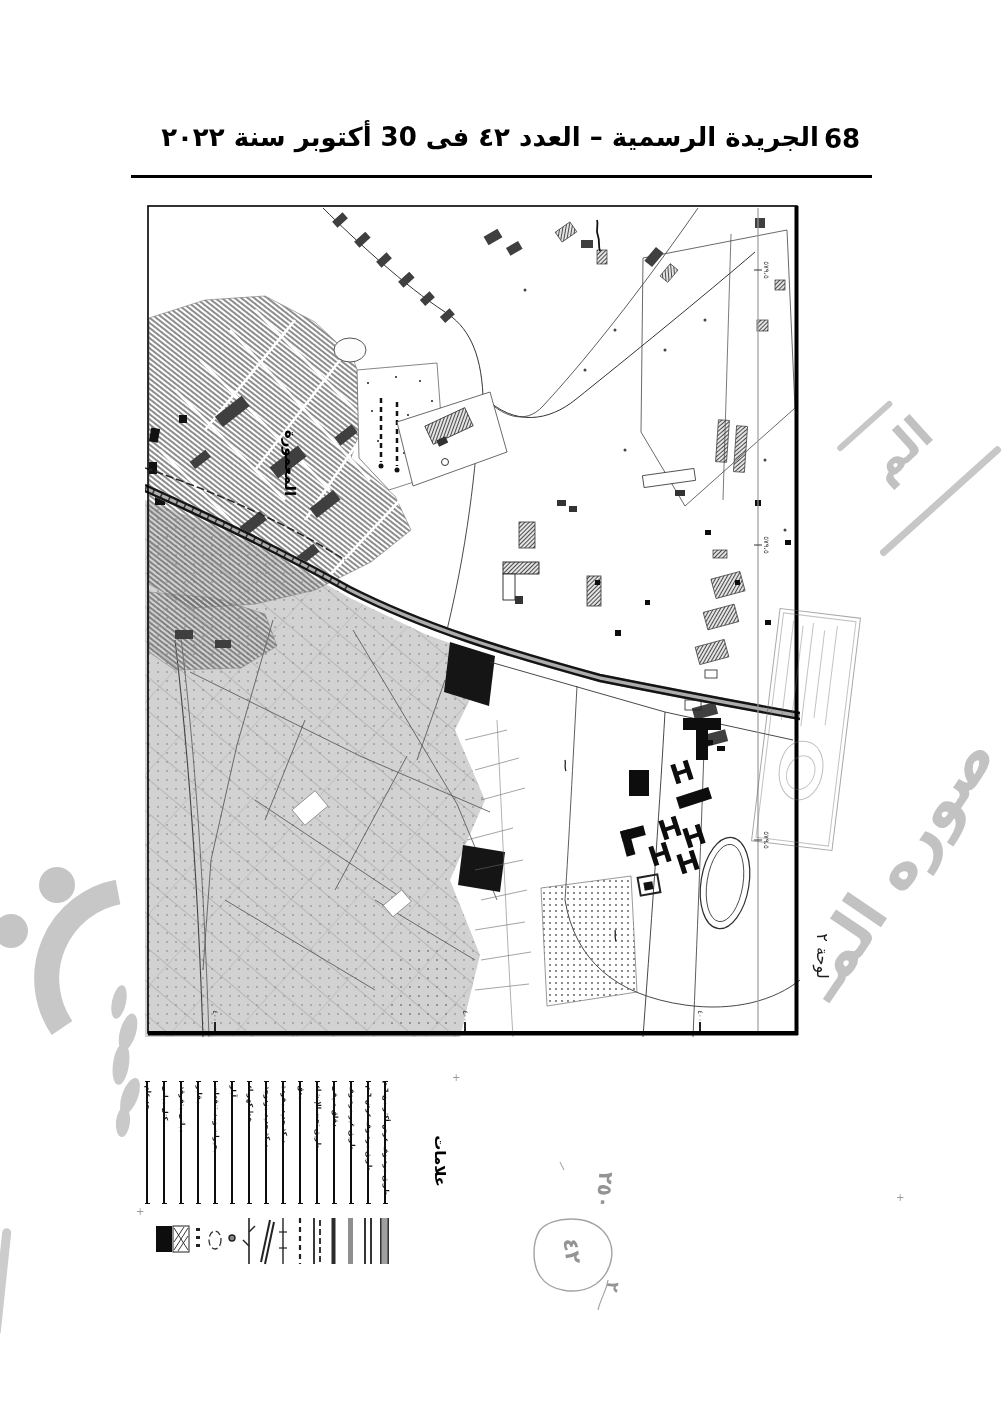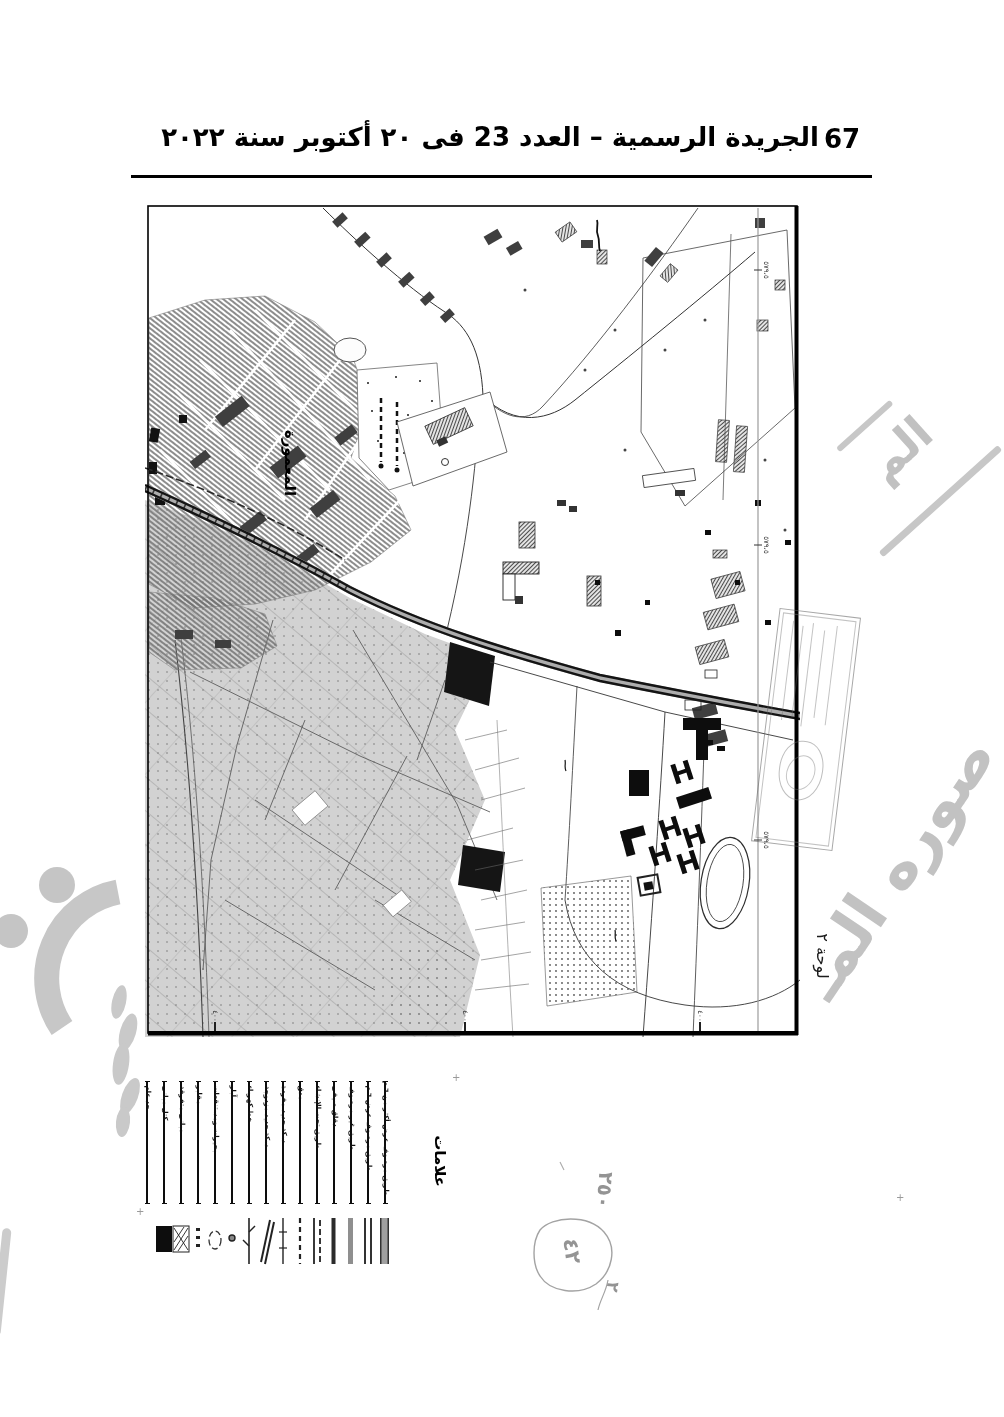--- a/index.html
+++ b/index.html
@@ -77,22 +77,22 @@
   <path d="M118,892 A88,88 0 0 0 62,1028" stroke="#c7c7c7" stroke-width="25" fill="none"></path>
   <g fill="#c9c9c9">
     <ellipse cx="119" cy="1002" rx="7" ry="17" transform="rotate(12 119 1002)"></ellipse>
     <ellipse cx="128" cy="1032" rx="8" ry="19" transform="rotate(16 128 1032)"></ellipse>
     <ellipse cx="121" cy="1064" rx="8" ry="21" transform="rotate(8 121 1064)"></ellipse>
     <ellipse cx="130" cy="1096" rx="8" ry="19" transform="rotate(20 130 1096)"></ellipse>
     <ellipse cx="123" cy="1122" rx="7" ry="15" transform="rotate(6 123 1122)"></ellipse>
   </g>
 </svg>
 
-<div id="gazette-title">الجريدة الرسمية – العدد 23 فى ٢٠ أكتوبر سنة ٢٠٢٢</div>
-<div id="page-number">67</div>
+<div id="gazette-title">الجريدة الرسمية – العدد ٤٢ فى 30 أكتوبر سنة ٢٠٢٢</div>
+<div id="page-number">68</div>
 <div id="header-line"></div>
 
 <div id="map-wrap">
 <svg width="655" height="837" viewBox="0 0 655 837">
   <defs>
     <pattern id="hatchU" width="4" height="4" patternUnits="userSpaceOnUse" patternTransform="rotate(38)">
       <line x1="0" y1="2" x2="4" y2="2" stroke="#6f6f6f" stroke-width="1.6"></line>
     </pattern>
     <pattern id="hatchB" width="3" height="3" patternUnits="userSpaceOnUse" patternTransform="rotate(-45)">
       <line x1="0" y1="1.5" x2="3" y2="1.5" stroke="#4a4a4a" stroke-width="1.3"></line>

